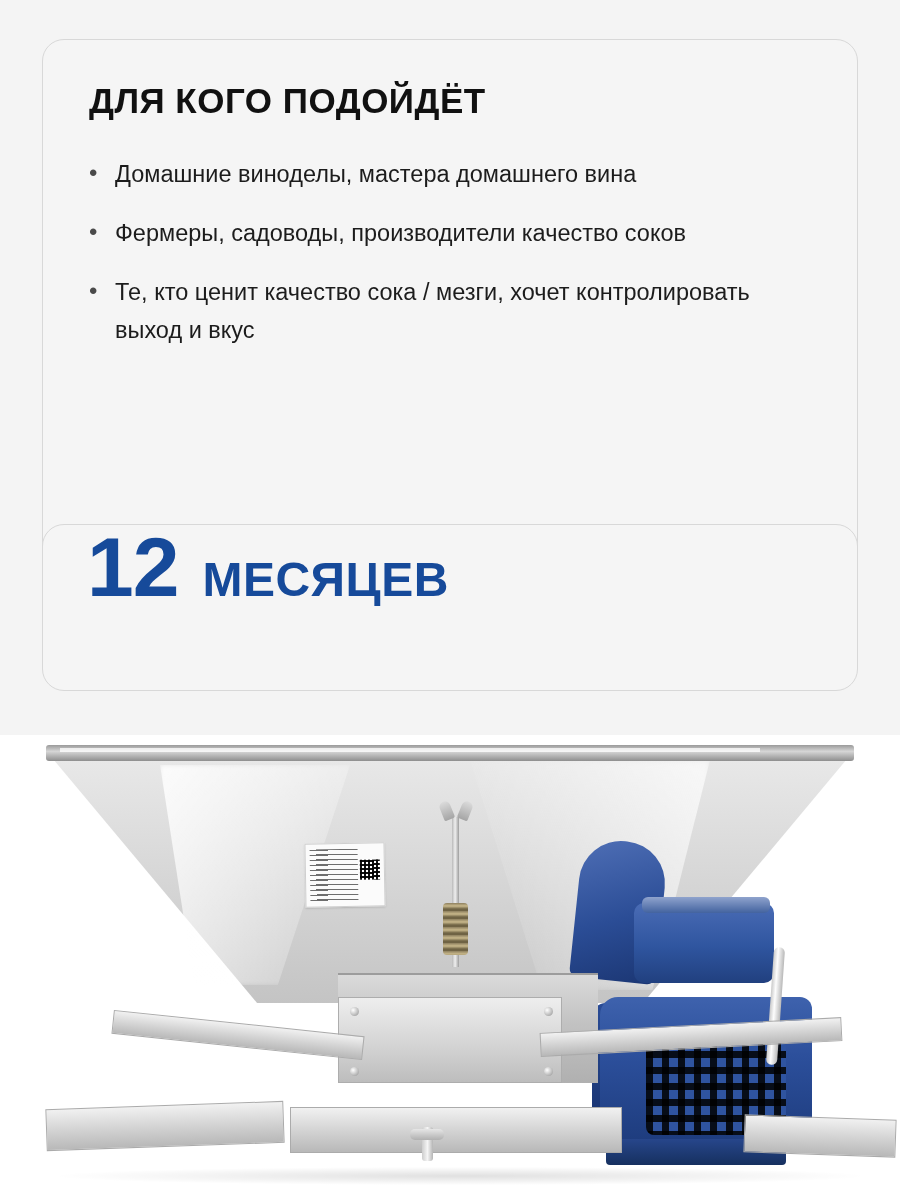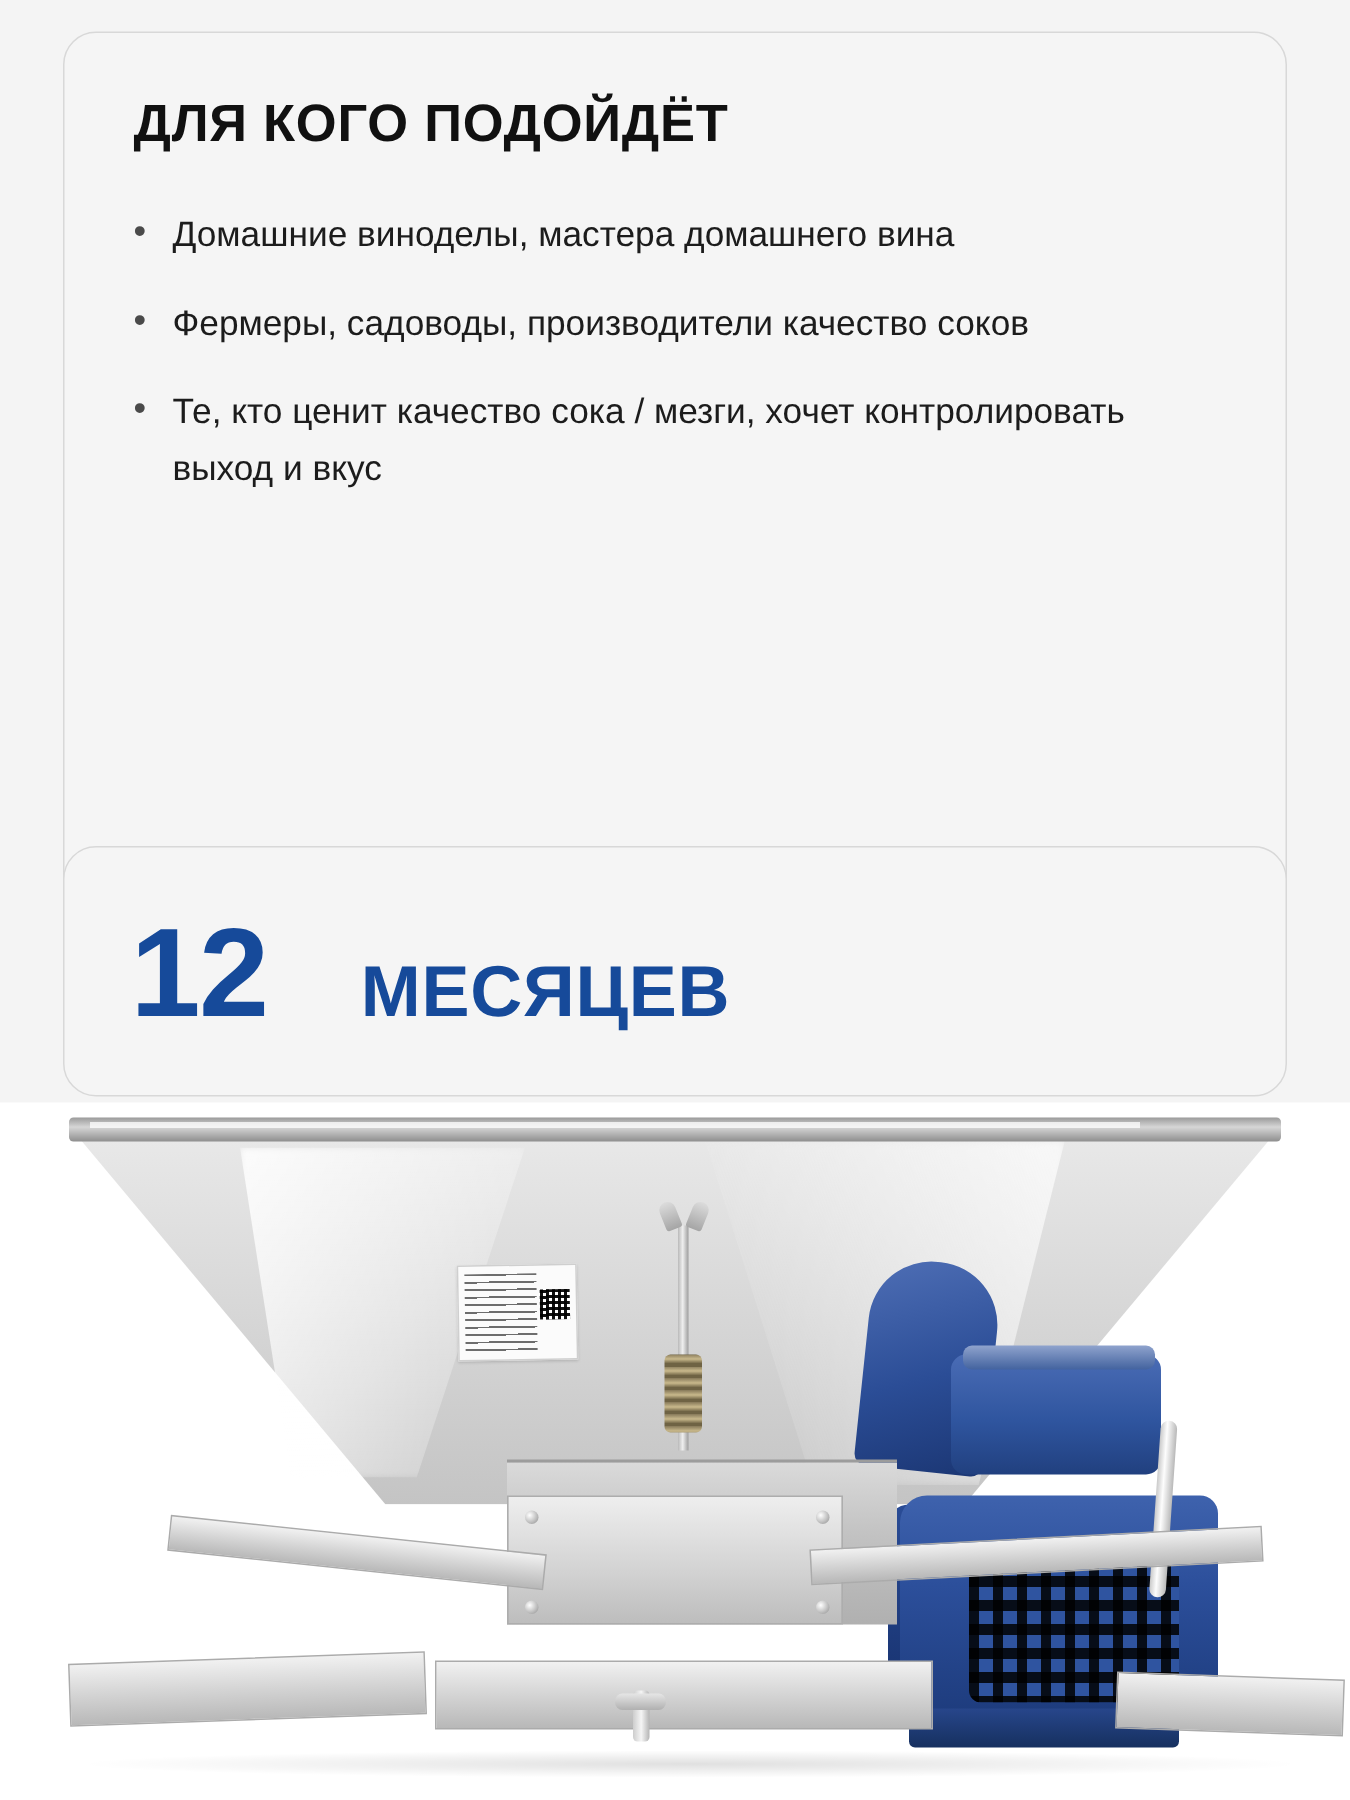--- a/index.html
+++ b/index.html
@@ -26,21 +26,21 @@
   .card {
     position: absolute;
     background: #f5f5f5;
     border: 1.5px solid #d8d8d8;
     border-radius: 22px;
     box-sizing: border-box;
   }
 
   #audience-card {
     left: 42px;
-    top: 21px;
+    top: 39px;
     width: 816px;
     height: 639px;
     padding: 42px 46px 0 46px;
   }
 
   .card-title {
     font-size: 35px;
     font-weight: bold;
     color: #111111;
     letter-spacing: 0.5px;
@@ -73,25 +73,25 @@
   .bullet-text {
     font-size: 23.5px;
     color: #1c1c1c;
     line-height: 1.62;
     max-width: 690px;
   }
 
   
   #warranty-card {
     left: 42px;
-    top: 564px;
+    top: 524px;
     width: 816px;
     height: 167px;
     display: flex;
-    align-items: center;
+    align-items: flex-start;
     justify-content: flex-start;
     padding-left: 44px;
   }
 
   .warranty-row {
     display: flex;
     align-items: baseline;
     gap: 0;
     width: 100%;
   }
@@ -102,21 +102,21 @@
     color: #164a9a;
     line-height: 1;
     letter-spacing: -1px;
   }
 
   .warranty-months {
     font-size: 48px;
     font-weight: bold;
     color: #164a9a;
     line-height: 1;
-    margin-left: 62px;
+    margin-left: 24px;
     letter-spacing: 0.5px;
     text-transform: uppercase;
   }
 
   .warranty-word {
     font-size: 48px;
     font-weight: bold;
     color: #111111;
     line-height: 1;
     margin-left: 40px;

